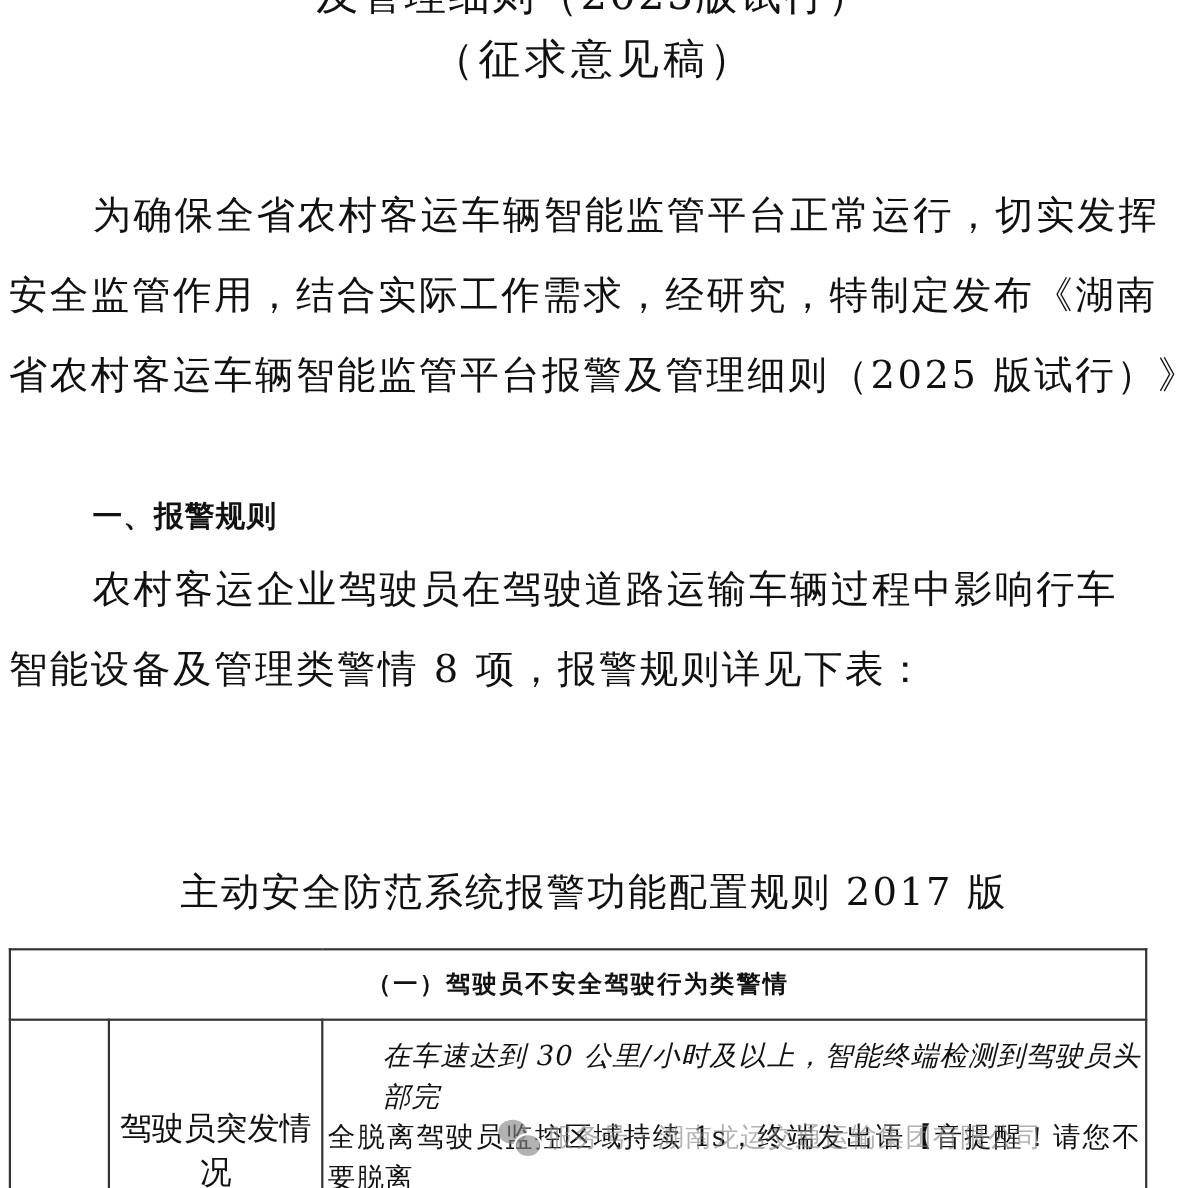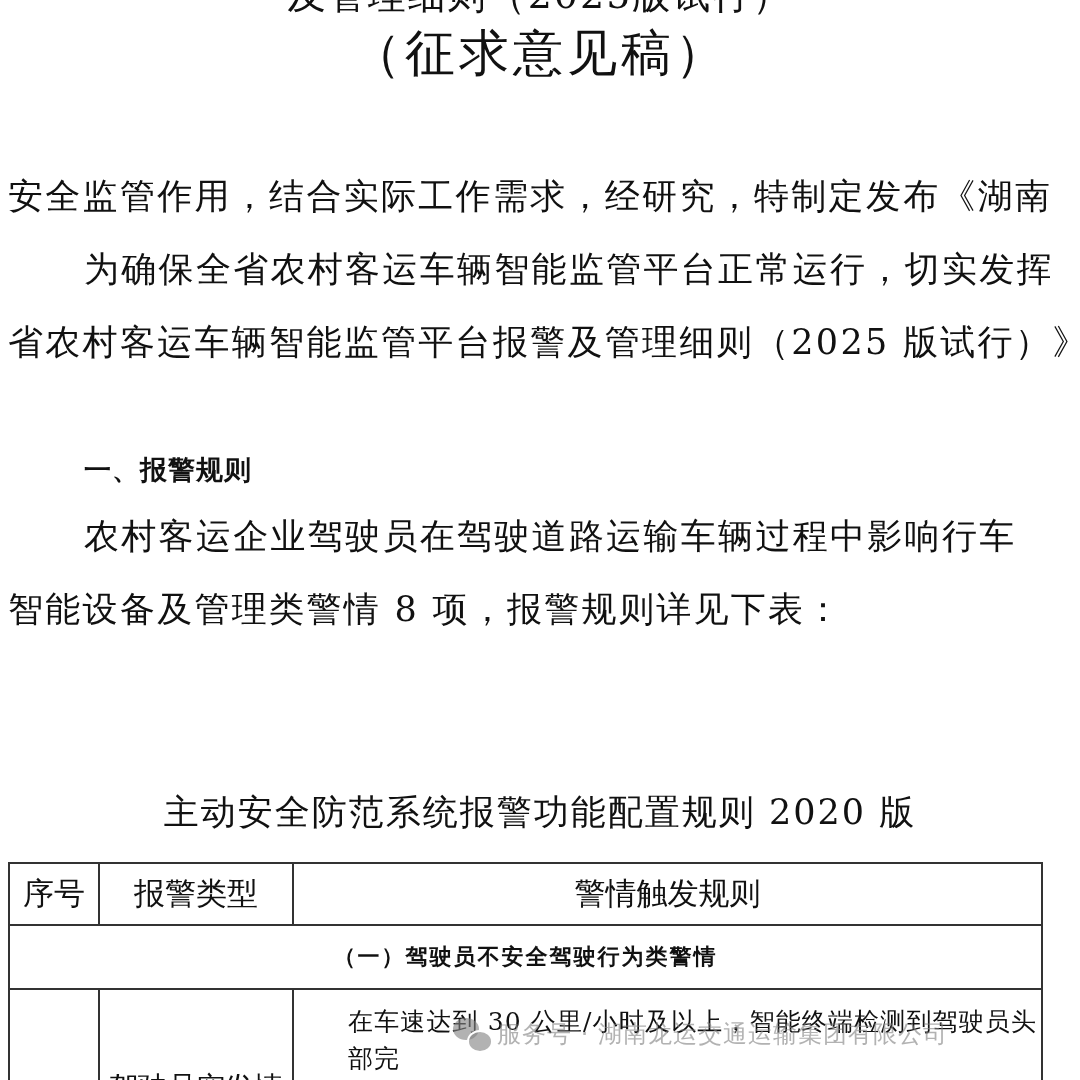--- a/index.html
+++ b/index.html
@@ -25,21 +25,21 @@
       line-height: 50px;
       letter-spacing: 2px;
       color: #111;
     }
     .doc-subtitle {
       position: absolute;
       left: 0;
       width: 1080px;
       top: 28px;
       text-align: center;
-      font-size: 50px;
+      font-size: 38px;
       line-height: 50px;
       letter-spacing: 4px;
     }
     .para {
       position: absolute;
       left: 8px;
       width: 1060px;
       font-size: 35px;
       line-height: 73px;
       letter-spacing: 2.3px;
@@ -107,21 +107,21 @@
       font-family: "DejaVu Sans", "Liberation Sans", sans-serif;
       font-size: 29px;
     }
     .rule-text {
       font-size: 25px;
       line-height: 37px;
       padding: 13px 4px 0 4px;
       text-align: justify;
       letter-spacing: 1px;
     }
-    .rule-text .first { padding-left: 50px; }
+    .rule-text .first { padding-left: 50px; font-style: italic; }
     .watermark {
       position: absolute;
       left: 453px;
       top: 1018px;
       display: flex;
       align-items: center;
       color: rgba(130,130,130,0.62);
       font-family: "DejaVu Sans", "Liberation Sans", sans-serif;
       font-size: 24px;
       letter-spacing: 1px;
@@ -142,46 +142,41 @@
     .wechat-icon .b1 { width: 26px; height: 22px; left: 0; top: 0; }
     .wechat-icon .b2 { width: 22px; height: 19px; left: 14px; top: 12px; border: 2px solid #fff; }
   </style>
 </head>
 <body>
 
 <div class="doc-title-cut">及管理细则（2025版试行）</div>
 <div class="doc-subtitle">（征求意见稿）</div>
 
 <div class="para" id="para1">
+  <span class="line indent">为确保全省农村客运车辆智能监管平台正常运行，切实发挥</span>
   <span class="line">安全监管作用，结合实际工作需求，经研究，特制定发布《湖南</span>
-  <span class="line indent">为确保全省农村客运车辆智能监管平台正常运行，切实发挥</span>
   <span class="line">省农村客运车辆智能监管平台报警及管理细则（2025 版试行）》，</span>
 </div>
 
 <div class="heading1">一、报警规则</div>
 
 <div class="para" id="para2">
   <span class="line indent">农村客运企业驾驶员在驾驶道路运输车辆过程中影响行车</span>
   <span class="line">智能设备及管理类警情 8 项，报警规则详见下表：</span>
 </div>
 
-<div class="table-caption">主动安全防范系统报警功能配置规则 2020 版</div>
+<div class="table-caption">主动安全防范系统报警功能配置规则 2017 版</div>
 
 <table class="rules-table">
   <colgroup>
     <col style="width:90px">
     <col style="width:194px">
     <col style="width:749px">
   </colgroup>
   <tbody>
-      <tr>
-    <th>序号</th>
-    <th>报警类型</th>
-    <th>警情触发规则</th>
-  </tr>
   <tr class="section-row">
     <td colspan="3">（一）驾驶员不安全驾驶行为类警情</td>
   </tr>
   <tr class="data-row">
     <td></td>
     <td>
       <span class="type-cell-text">驾驶员突发情况</span>
     </td>
     <td>
       <div class="rule-text">

